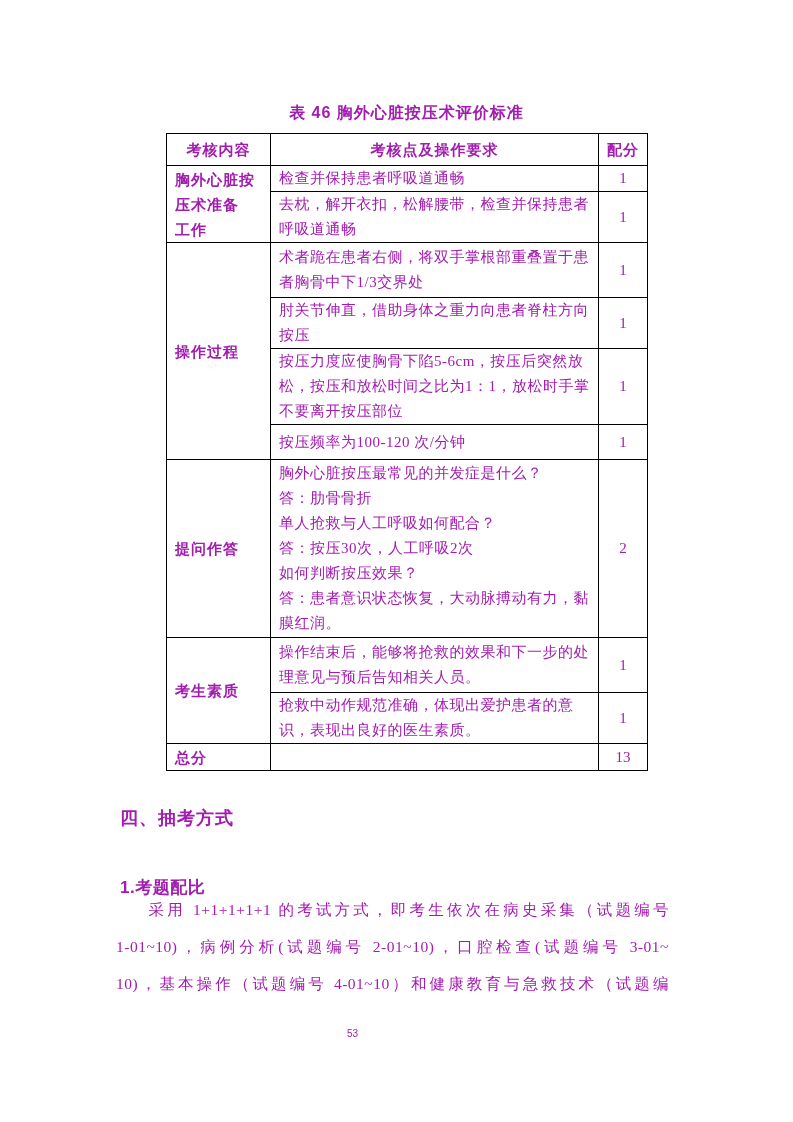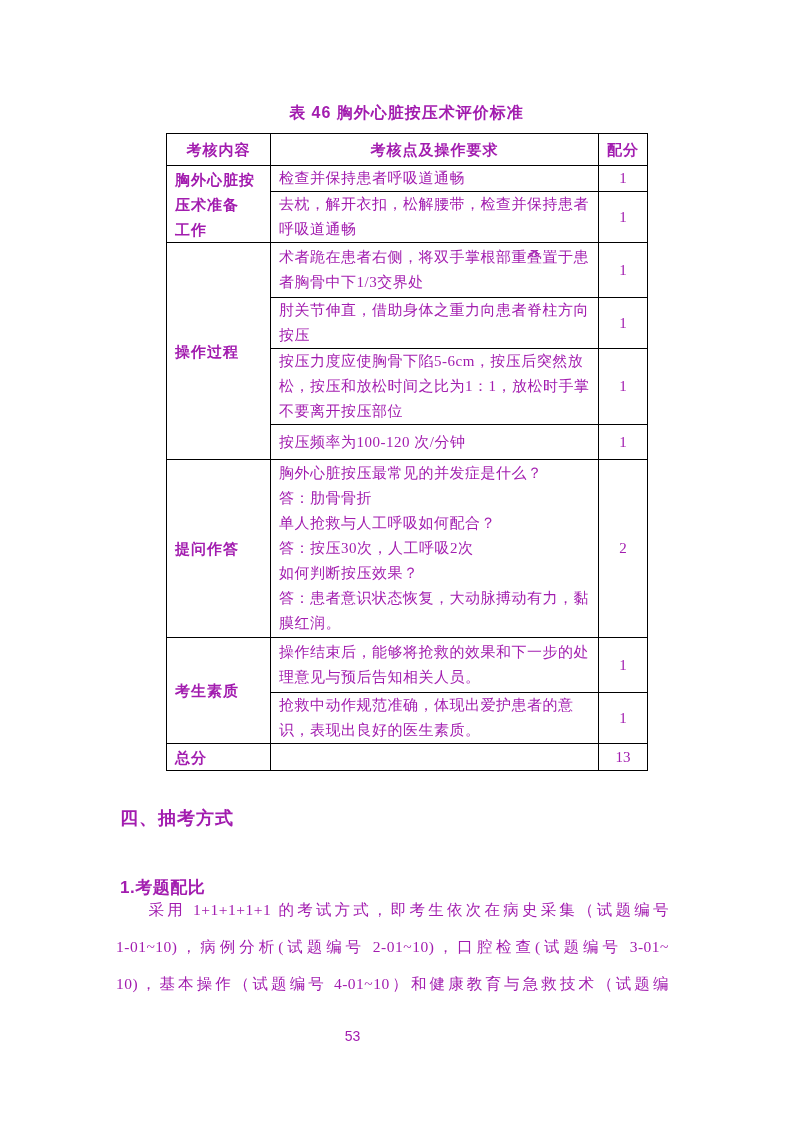--- a/index.html
+++ b/index.html
@@ -57,21 +57,21 @@
     position:absolute; left:116px; top:891px; width:553px;
     font-size:15.5px; letter-spacing:0.5px;
   }
   .para-line {
     text-align:justify; text-align-last:justify;
     line-height:37px; white-space:nowrap; overflow:visible;
   }
   .para-line.indent { text-indent:2.1em; }
   .page-number {
     position:absolute; left:0; top:1028px; width:705px;
-    text-align:center; font-size:14px;
+    text-align:center; font-size:10px;
     font-family:"Liberation Sans","DejaVu Sans",sans-serif;
   }
 </style>
 </head>
 <body>
 
 <div class="page">
 
   <div class="doc-title">表 46 胸外心脏按压术评价标准</div>
 

